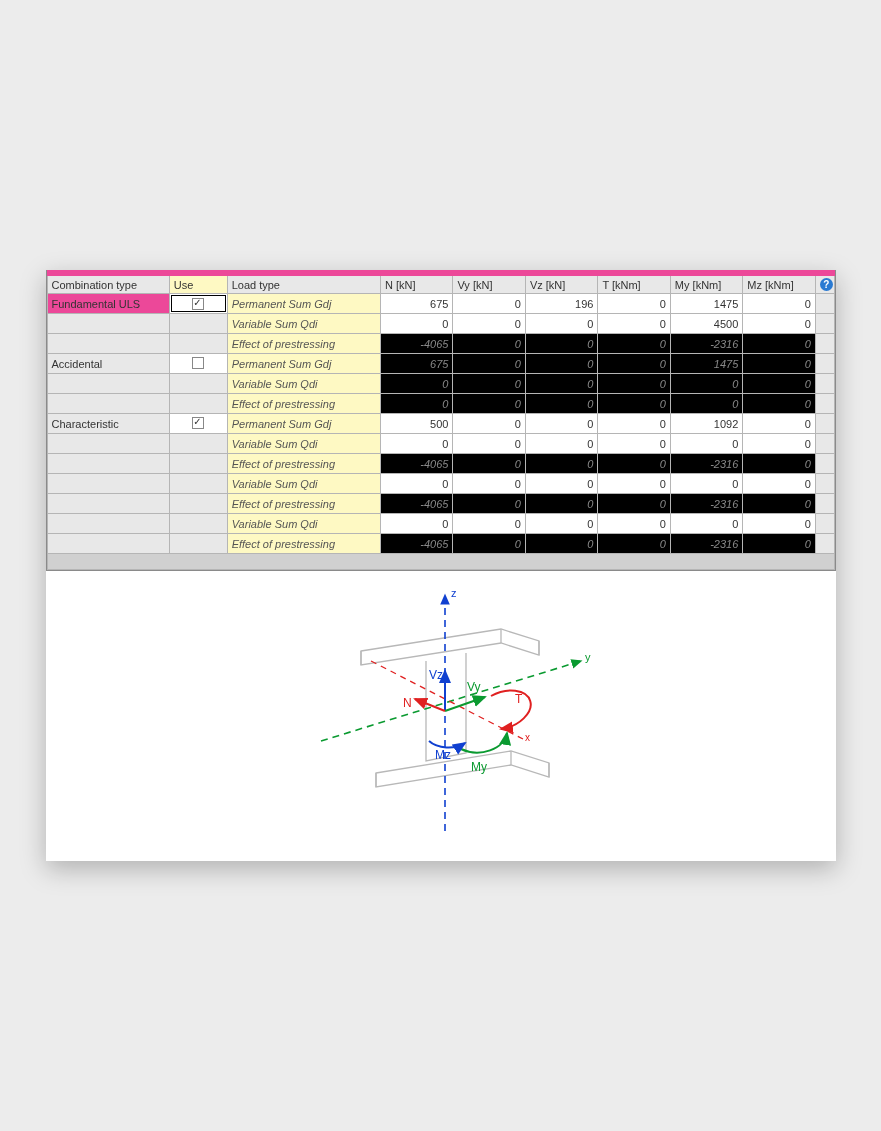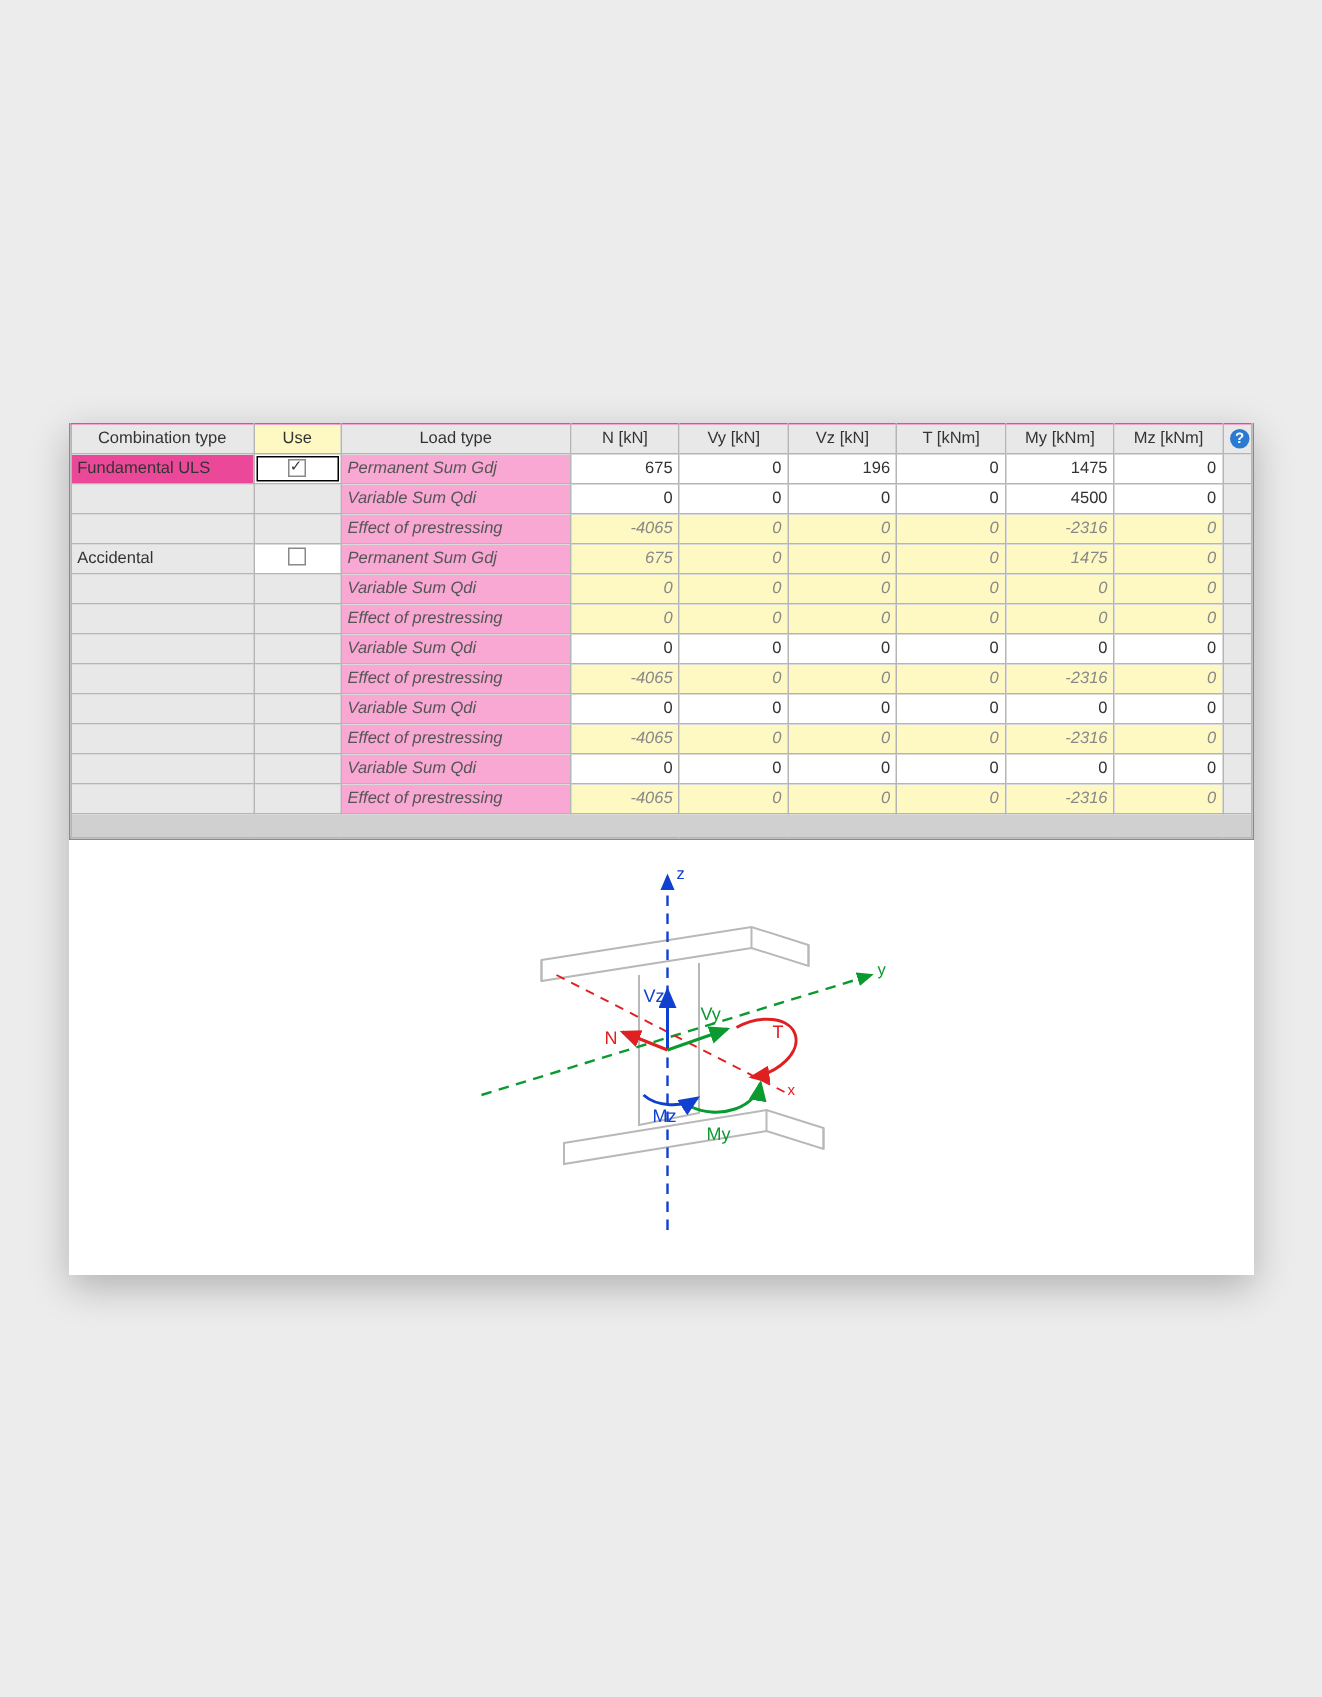--- a/index.html
+++ b/index.html
@@ -33,22 +33,22 @@
   th, td {
     border: 1px solid #b5b5b5;
     padding: 2px 4px;
     height: 20px;
     overflow: hidden;
     white-space: nowrap;
   }
   th {
     background: #e8e8e8;
     font-weight: normal;
-    text-align: center;
-    border-top: 1px solid #ec4899;
+    text-align: left;
+    border-top: 6px solid #ec4899;
   }
   th.use-col {
     background: #fef9c3;
   }
   .row-label {
     background: #e8e8e8;
     text-align: left;
     padding-left: 4px;
   }
   .row-label.selected {
@@ -82,34 +82,34 @@
     content:"✓";
     position:absolute;
     font-size:10px;
     left:0; top:-2px;
     color:#333;
   }
   .cb.unchecked::after{
     content:"";
   }
   .loadtype {
-    background:#f9a8d4;
+    background:#fef9c3;
     font-style: italic;
     color:#555;
     padding-left:4px;
   }
   .num {
     text-align:right;
     padding-right:4px;
     background:#fff;
   }
   .num.dim {
     color:#888;
     font-style: italic;
-    background:#fef9c3;
+    background:#000000;
   }
   .help-col{
     width:18px;
     background:#e8e8e8;
     border-left:1px solid #b5b5b5;
   }
   .help-icon{
     width:13px;height:13px;border-radius:50%;
     background:#2a7ad2;color:#fff;font-size:10px;
     display:flex;align-items:center;justify-content:center;
@@ -238,20 +238,34 @@
             <td class="loadtype">Effect of prestressing</td>
             <td class="num dim">0</td>
             <td class="num dim">0</td>
             <td class="num dim">0</td>
             <td class="num dim">0</td>
             <td class="num dim">0</td>
             <td class="num dim">0</td>
             <td class="help-col"></td>
           </tr>
           <tr>
+            <td class="row-label">Characteristic</td>
+            <td class="use-cell">
+              <div><span class="cb checked"></span></div>
+            </td>
+            <td class="loadtype">Permanent Sum Gdj</td>
+            <td class="num">500</td>
+            <td class="num">0</td>
+            <td class="num">0</td>
+            <td class="num">0</td>
+            <td class="num">1092</td>
+            <td class="num">0</td>
+            <td class="help-col"></td>
+          </tr>
+          <tr>
             <td class="row-label"></td>
             <td class="use-cell disabled"></td>
             <td class="loadtype">Variable Sum Qdi</td>
             <td class="num">0</td>
             <td class="num">0</td>
             <td class="num">0</td>
             <td class="num">0</td>
             <td class="num">0</td>
             <td class="num">0</td>
             <td class="help-col"></td>

